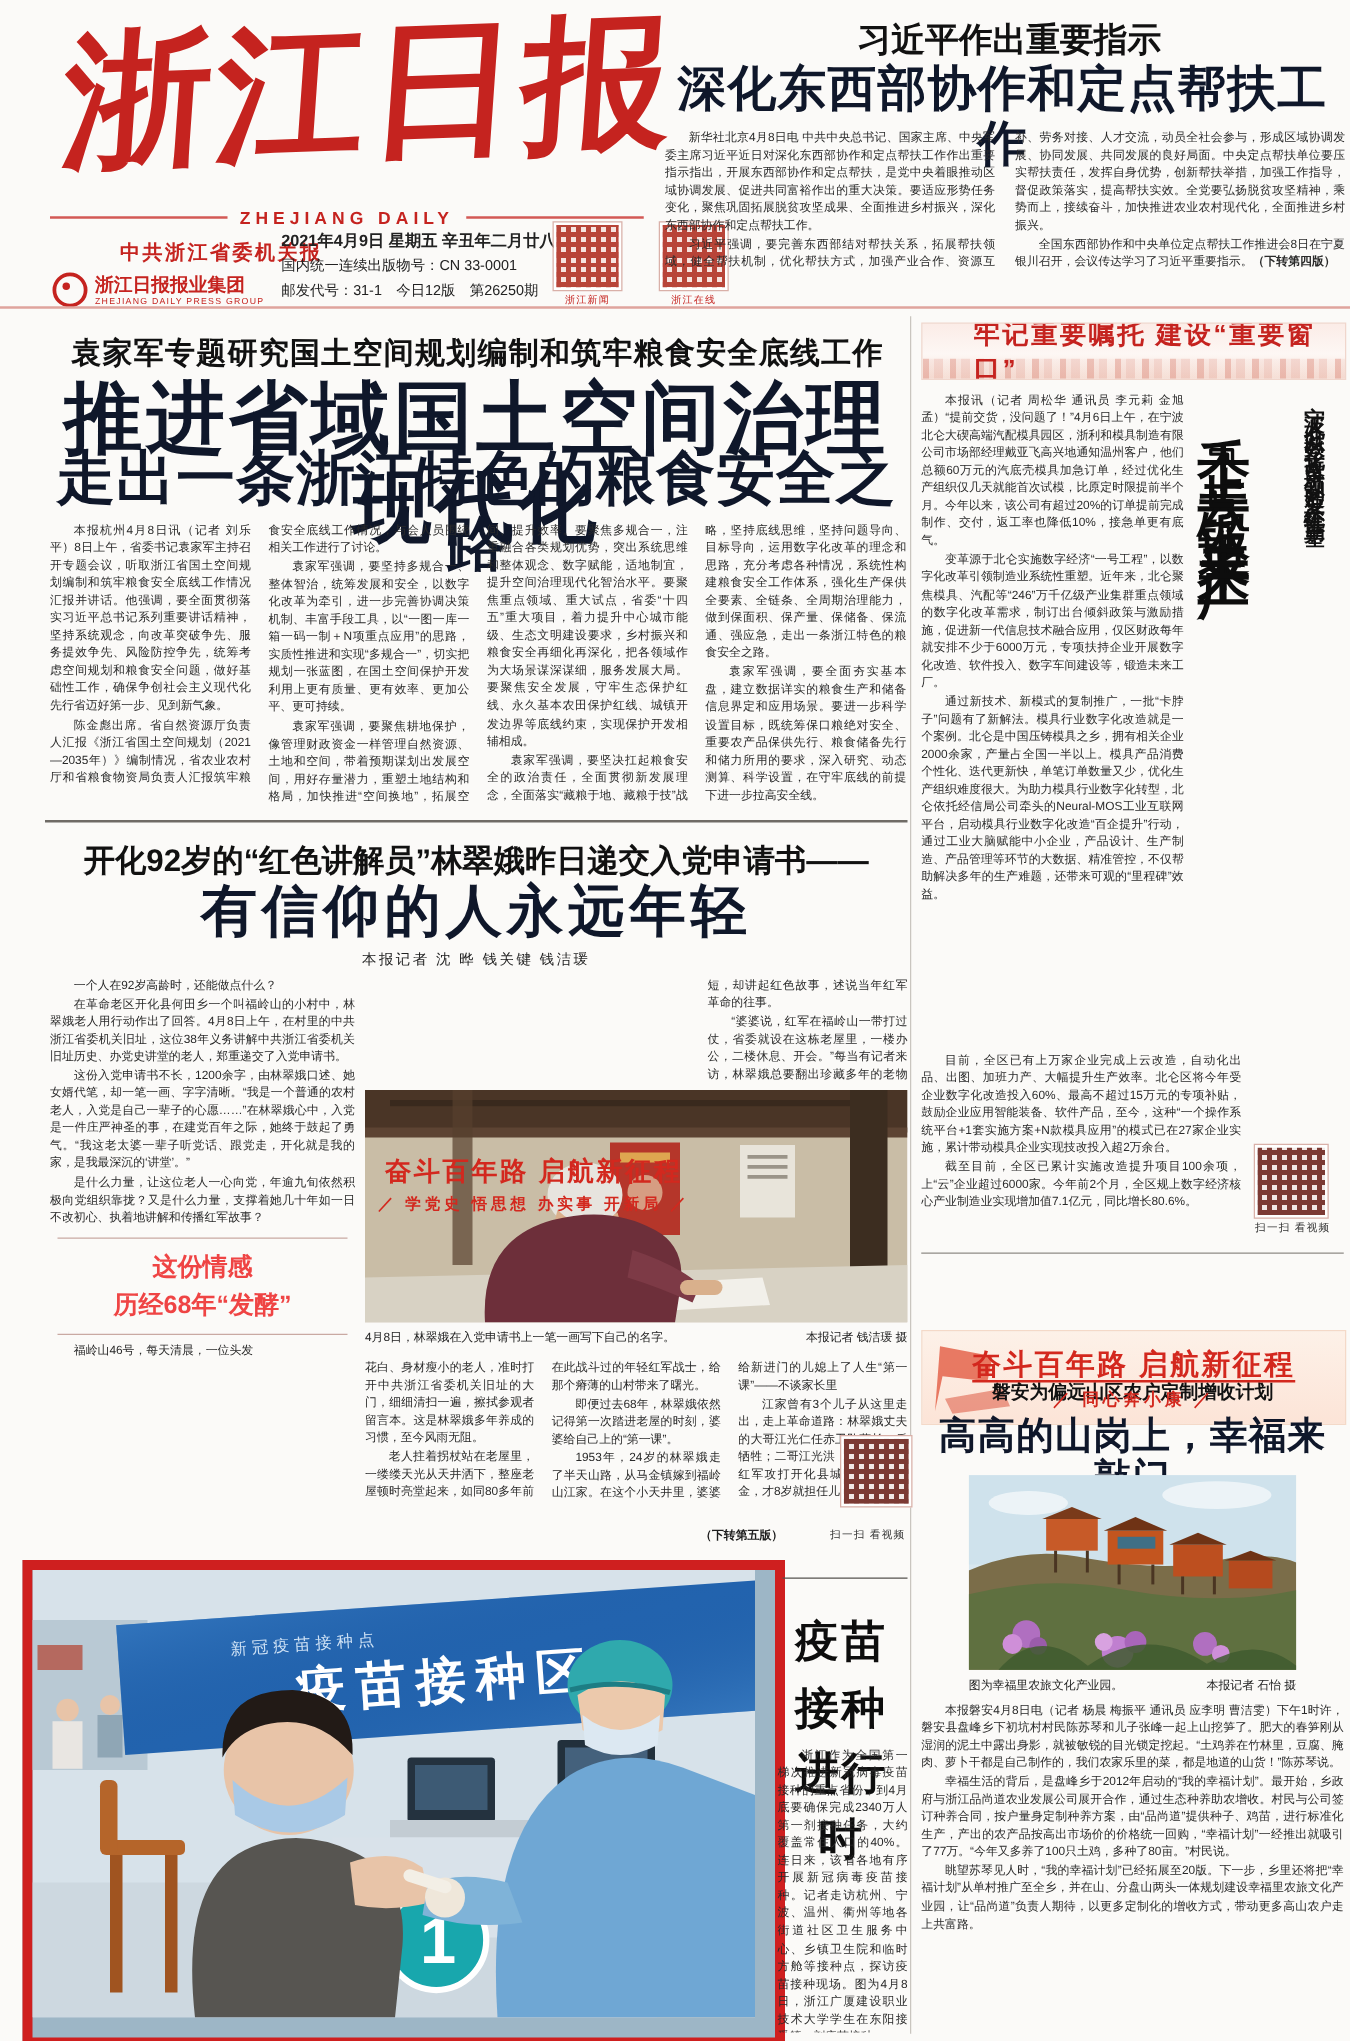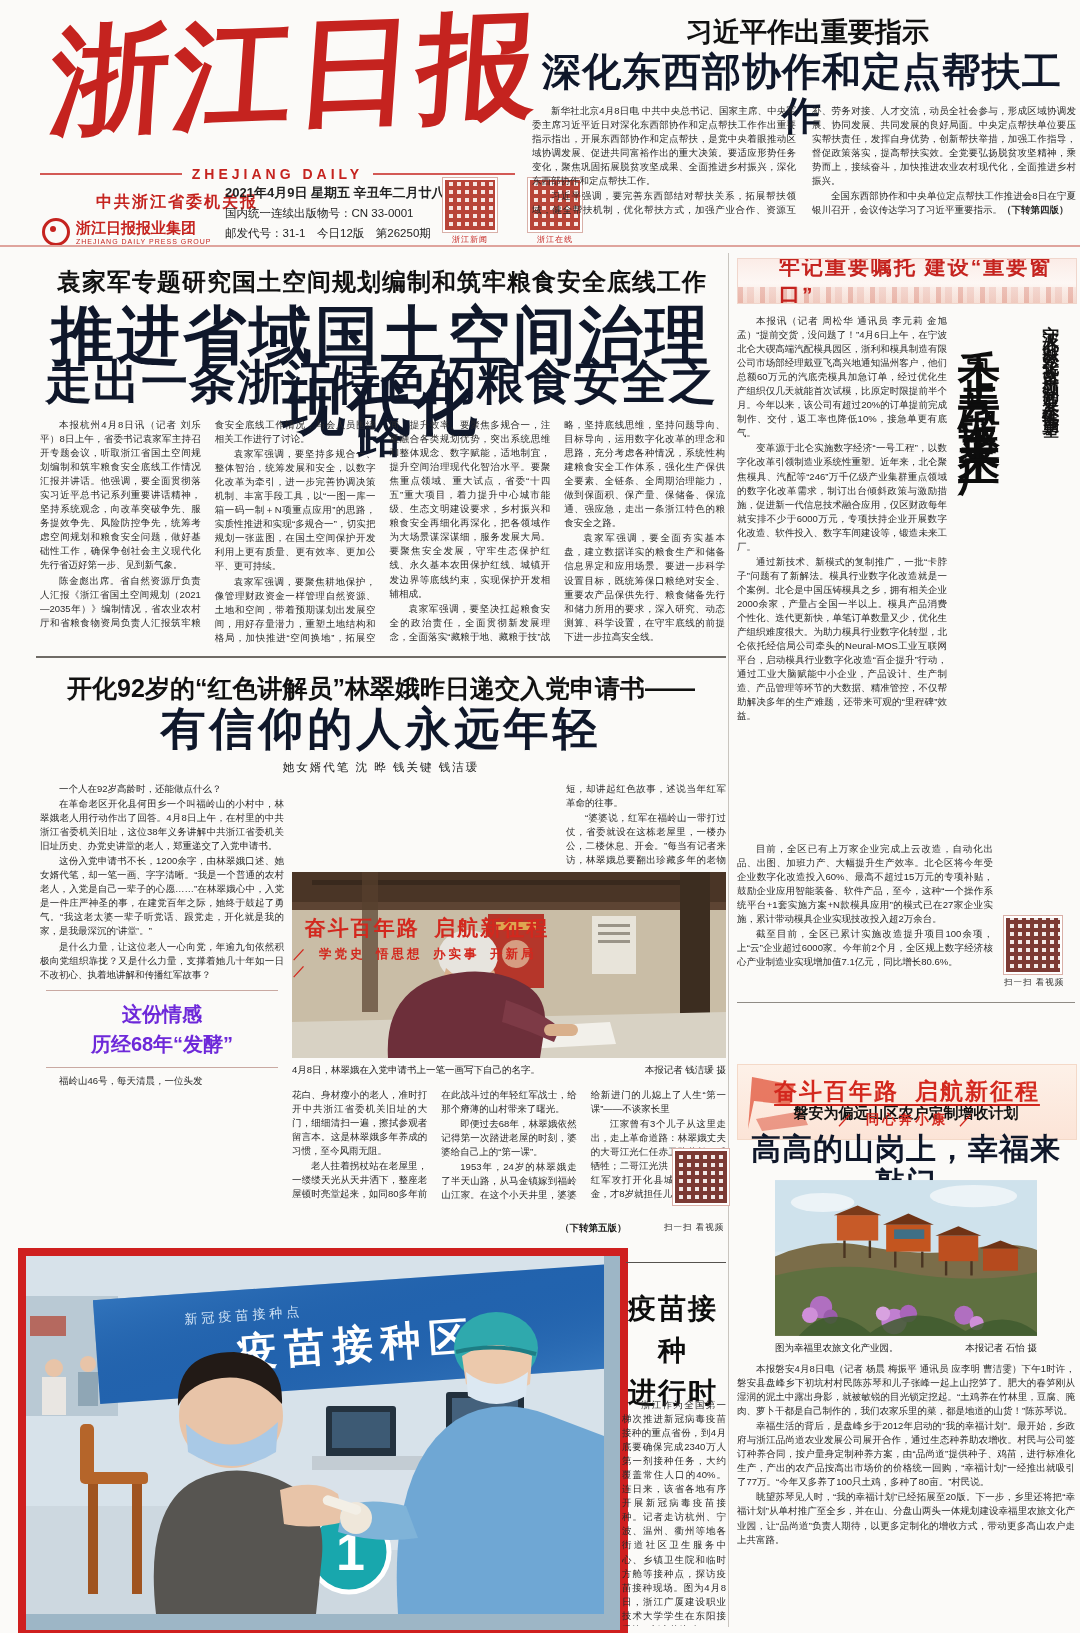--- a/index.html
+++ b/index.html
@@ -37,31 +37,31 @@
   .kicker{font-weight:900;text-align:center;color:#111;}
   .headline{font-weight:900;text-align:center;color:#0f172a;letter-spacing:1px;line-height:1.12;}
   .byline{text-align:center;font-size:11.5px;color:#222;letter-spacing:2px;}
   
   .banner-window{background:linear-gradient(180deg,#fbece7,#fdf7f4 55%,#f7e3da);
       border:1px solid #f0d6cc;display:flex;flex-direction:column;justify-content:center;align-items:center;overflow:hidden;position:relative;}
   .banner-window .skyline{position:absolute;left:0;right:0;bottom:0;height:16px;opacity:.5;
       background:repeating-linear-gradient(90deg,rgba(197,60,38,.55) 0 5px,rgba(197,60,38,.12) 5px 9px,rgba(197,60,38,.3) 9px 16px,rgba(197,60,38,.05) 16px 22px);}
   .banner-window .bw-text{font-size:21px;font-weight:900;color:#c5231f;letter-spacing:2px;z-index:1;margin-left:41px;}
   .banner-red{background:linear-gradient(180deg,#fdf1e8,#fce4d7);border:1px solid #f4d9c8;
-      display:flex;flex-direction:column;justify-content:center;align-items:center;position:relative;overflow:hidden;font-family:Liberation Mono, monospace;}
+      display:flex;flex-direction:column;justify-content:center;align-items:center;position:relative;overflow:hidden;}
   .banner-red .b-main{font-size:23px;font-weight:900;color:#d3281e;letter-spacing:2px;z-index:1;}
   .banner-red .b-sub{font-size:13.5px;font-weight:bold;color:#d3281e;letter-spacing:3px;margin-top:4px;z-index:1;}
   .flagart{position:absolute;left:4px;top:6px;opacity:.9;}
-  .subhead-red{color:#6d28d9;font-weight:900;font-size:20px;text-align:center;line-height:1.5;
+  .subhead-red{color:#ef4444;font-weight:900;font-size:20px;text-align:center;line-height:1.5;
       border-top:1px solid #c9a9a2;border-bottom:1px solid #c9a9a2;padding:8px 0;margin:8px 6px 6px;}
   .caption{font-size:9.5px;color:#222;display:flex;justify-content:space-between;}
   .vertical-head-big{writing-mode:vertical-rl;font-weight:900;font-size:42px;color:#0d0d0d;letter-spacing:10px;line-height:1;}
   .vertical-head-small{writing-mode:vertical-rl;font-weight:bold;font-size:16.5px;color:#111;letter-spacing:5px;line-height:1.1;}
   .scan-label{font-size:8.5px;color:#333;letter-spacing:1px;}
-  .vachead{font-weight:900;font-size:28px;text-align:center;letter-spacing:2px;line-height:1.5;color:#0d0d0d;}
+  .vachead{font-weight:900;font-size:35px;text-align:center;letter-spacing:2px;line-height:1.5;color:#0d0d0d;}
   .photo-frame-red{border:8px solid #cf1f1f;background:#9db6c6;}
 </style>
 </head>
 <body>
 
 <div class="page">
 
   <div class="abs" style="left:52px;top:14px;width:470px;height:150px;">
     <div class="masthead-title">浙江日报</div>
   </div>
@@ -195,21 +195,21 @@
   <div class="abs body-text" style="left:737px;top:1362px;width:338px;height:262px;">
     <p>本报磐安4月8日电（记者 杨晨 梅振平 通讯员 应李明 曹洁雯）下午1时许，磐安县盘峰乡下初坑村村民陈苏琴和儿子张峰一起上山挖笋了。肥大的春笋刚从湿润的泥土中露出身影，就被敏锐的目光锁定挖起。“土鸡养在竹林里，豆腐、腌肉、萝卜干都是自己制作的，我们农家乐里的菜，都是地道的山货！”陈苏琴说。</p>
     <p>幸福生活的背后，是盘峰乡于2012年启动的“我的幸福计划”。最开始，乡政府与浙江品尚道农业发展公司展开合作，通过生态种养助农增收。村民与公司签订种养合同，按户量身定制种养方案，由“品尚道”提供种子、鸡苗，进行标准化生产，产出的农产品按高出市场价的价格统一回购，“幸福计划”一经推出就吸引了77万。“今年又多养了100只土鸡，多种了80亩。”村民说。</p>
     <p>眺望苏琴见人时，“我的幸福计划”已经拓展至20版。下一步，乡里还将把“幸福计划”从单村推广至全乡，并在山、分盘山两头一体规划建设幸福里农旅文化产业园，让“品尚道”负责人期待，以更多定制化的增收方式，带动更多高山农户走上共富路。</p>
   </div>
 
   <div class="abs" style="left:36px;top:656px;width:690px;height:2px;background:#6f6b66;"></div>
 
   <div class="abs kicker" style="left:36px;top:672px;width:690px;font-size:25px;">开化92岁的“红色讲解员”林翠娥昨日递交入党申请书——</div>
   <div class="abs headline" style="left:36px;top:704px;width:690px;font-size:45px;letter-spacing:4px;">有信仰的人永远年轻</div>
-  <div class="abs byline" style="left:36px;top:760px;width:690px;">她女婿代笔 沈 晔 钱关键 钱洁瑗</div>
+  <div class="abs byline" style="left:36px;top:760px;width:690px;">本报记者 沈 晔 钱关键 钱洁瑗</div>
 
   <div class="abs body-text" style="left:40px;top:782px;width:244px;height:458px;">
     <p>一个人在92岁高龄时，还能做点什么？</p>
     <p>在革命老区开化县何田乡一个叫福岭山的小村中，林翠娥老人用行动作出了回答。4月8日上午，在村里的中共浙江省委机关旧址，这位38年义务讲解中共浙江省委机关旧址历史、办党史讲堂的老人，郑重递交了入党申请书。</p>
     <p>这份入党申请书不长，1200余字，由林翠娥口述、她女婿代笔，却一笔一画、字字清晰。“我是一个普通的农村老人，入党是自己一辈子的心愿……”在林翠娥心中，入党是一件庄严神圣的事，在建党百年之际，她终于鼓起了勇气。“我这老太婆一辈子听党话、跟党走，开化就是我的家，是我最深沉的‘讲堂’。”</p>
     <p>是什么力量，让这位老人一心向党，年逾九旬依然积极向党组织靠拢？又是什么力量，支撑着她几十年如一日不改初心、执着地讲解和传播红军故事？</p>
     <div class="subhead-red">
       <div>这份情感</div>
       <div>历经68年“发酵”</div>
     </div>

